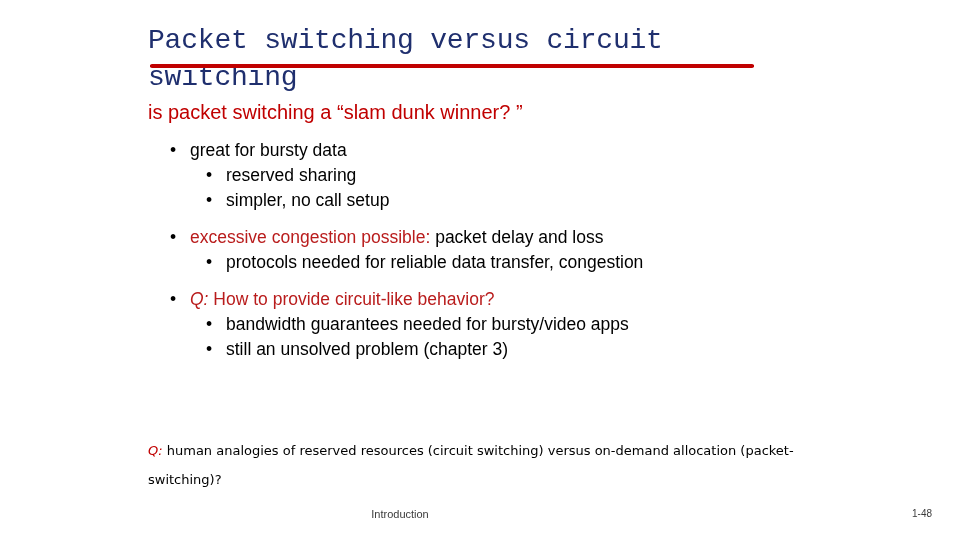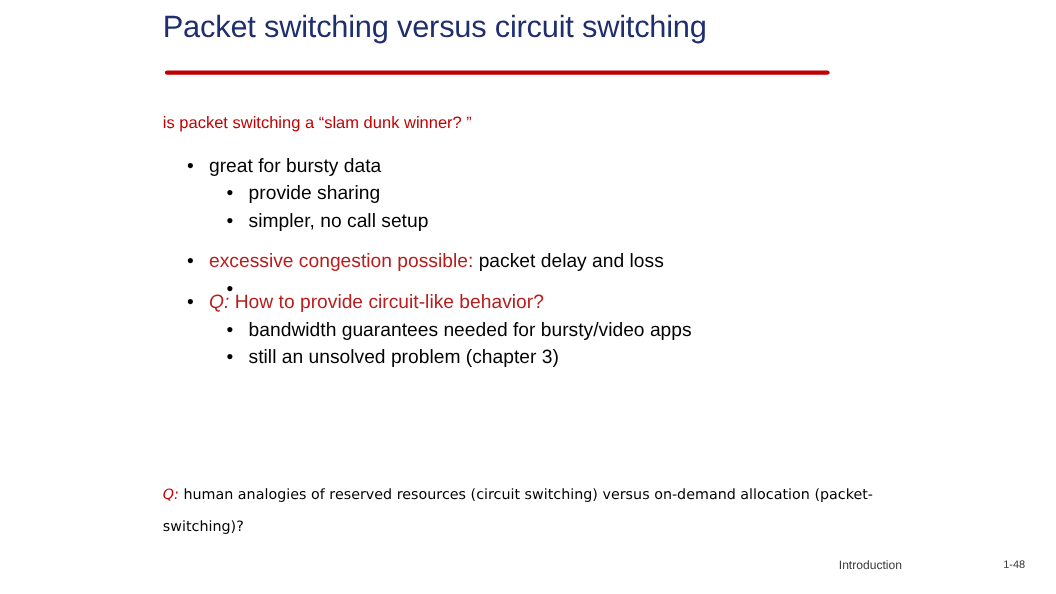--- a/index.html
+++ b/index.html
@@ -18,26 +18,26 @@
   .slide {
     position: relative;
     width: 960px;
     height: 540px;
   }
 
   
   .title {
     position: absolute;
     left: 148px;
-    top: 6px;
+    top: 22px;
     width: 640px;
     font-size: 28px;
     line-height: 37px;
     color: #1f2f6e;
-    font-family: Liberation Sans, sans-serif;
+    font-family: Liberation Mono, monospace;
     font-weight: normal;
     letter-spacing: -0.2px;
   }
   .title-rule {
     position: absolute;
     left: 150px;
     top: 64px;
     width: 604px;
     height: 4px;
     background: #c00000;
@@ -51,21 +51,21 @@
     width: 604px;
     height: 2px;
     background: #c00000;
   }
 
   
   .subhead {
     position: absolute;
     left: 148px;
     top: 98px;
-    font-size: 15px;
+    font-size: 20px;
     line-height: 28px;
     color: #c00000;
     font-family: "Liberation Sans", sans-serif;
   }
 
   .bullets {
     position: absolute;
     left: 148px;
     top: 138px;
     width: 680px;
@@ -124,25 +124,24 @@
     color: #c00000;
     font-style: italic;
   }
 
   
   .footer-center {
     position: absolute;
     left: 0;
     top: 508px;
     width: 800px;
-    text-align: right;
+    text-align: center;
     font-size: 11px;
     color: #3b3b3b;
     font-family: "Liberation Sans", sans-serif;
-    padding-left: 20px;
   }
   .footer-right {
     position: absolute;
     right: 28px;
     top: 508px;
     font-size: 10px;
     color: #3b3b3b;
     font-family: "Liberation Sans", sans-serif;
   }
 </style>
@@ -158,37 +157,38 @@
 
   <div class="bullets">
 
     <div class="l1">
       <span class="dot">•</span>
       <span>great for bursty data</span>
     </div>
 
     <div class="l2">
       <span class="dot">•</span>
-      <span>provide sharing</span>
+      <span>reserved sharing</span>
     </div>
 
     <div class="l2">
       <span class="dot">•</span>
       <span>simpler, no call setup</span>
     </div>
 
     <div class="gap-md"></div>
 
     <div class="l1">
       <span class="dot">•</span>
       <span class="red">excessive congestion possible:</span><span> packet delay and loss</span>
     </div>
 
     <div class="l2">
       <span class="dot">•</span>
+      <span>protocols needed for reliable data transfer, congestion</span>
     </div>
 
     <div class="gap-md"></div>
 
     <div class="l1">
       <span class="dot">•</span>
       <span class="red ital">Q:</span><span class="red"> How to provide circuit-like behavior?</span>
     </div>
 
     <div class="l2">

